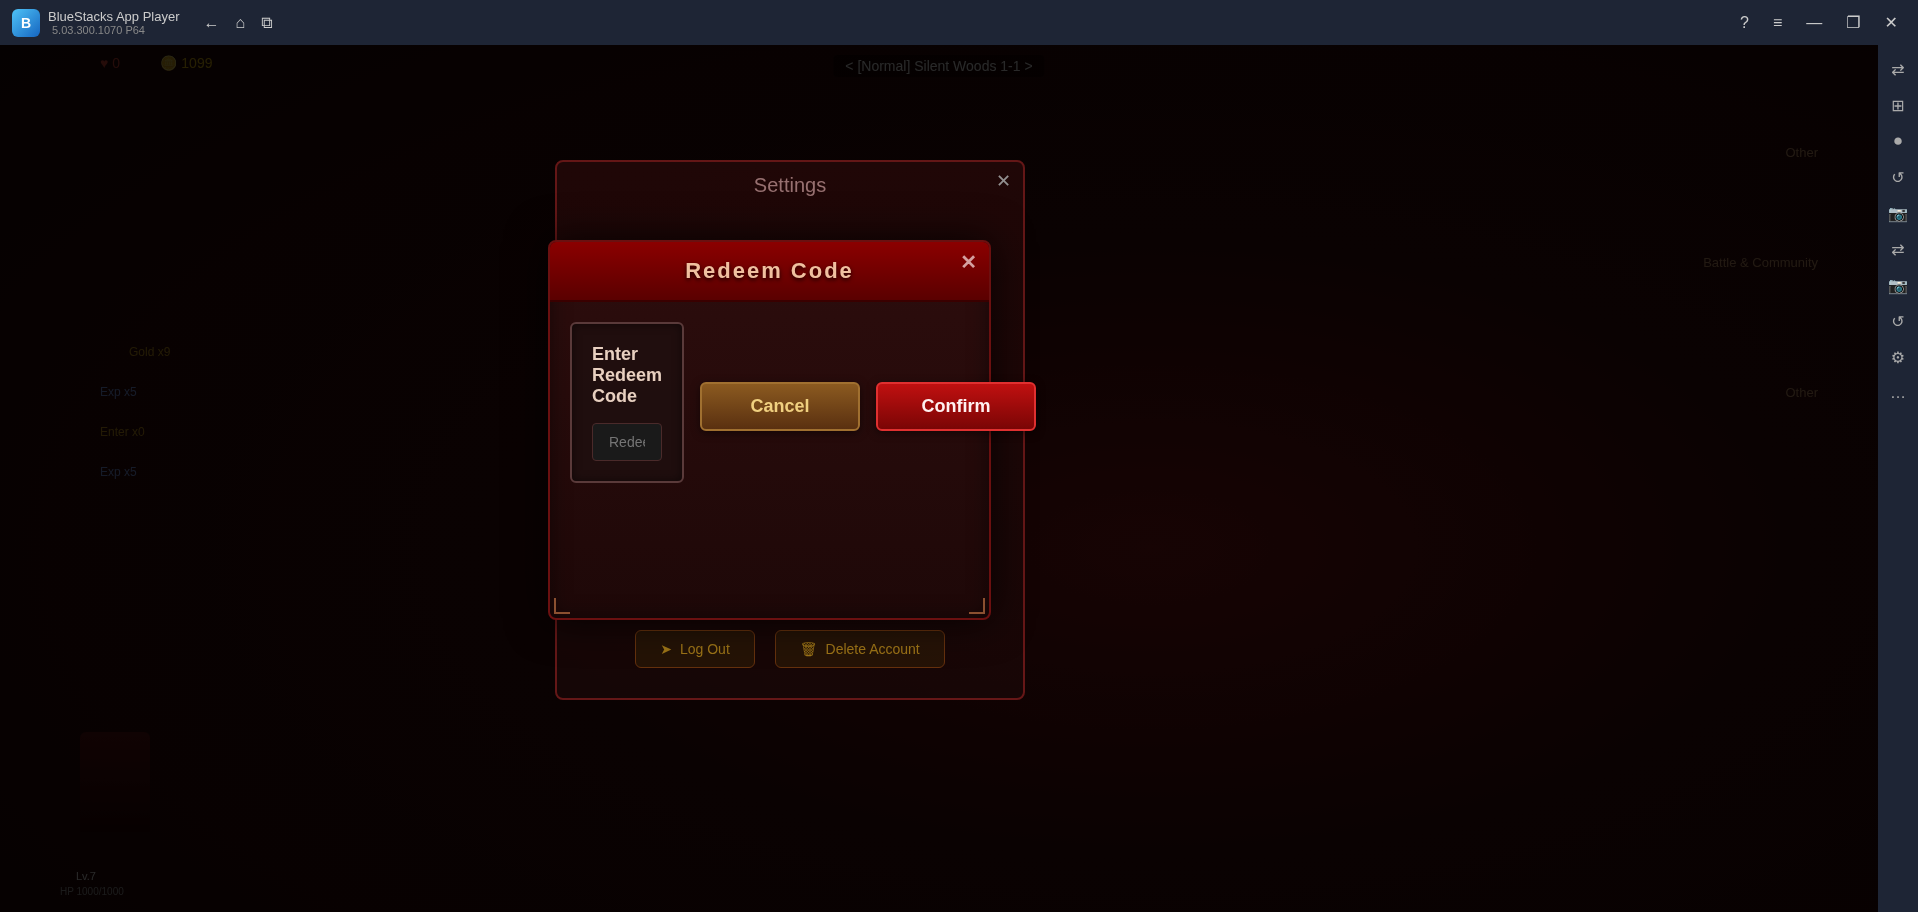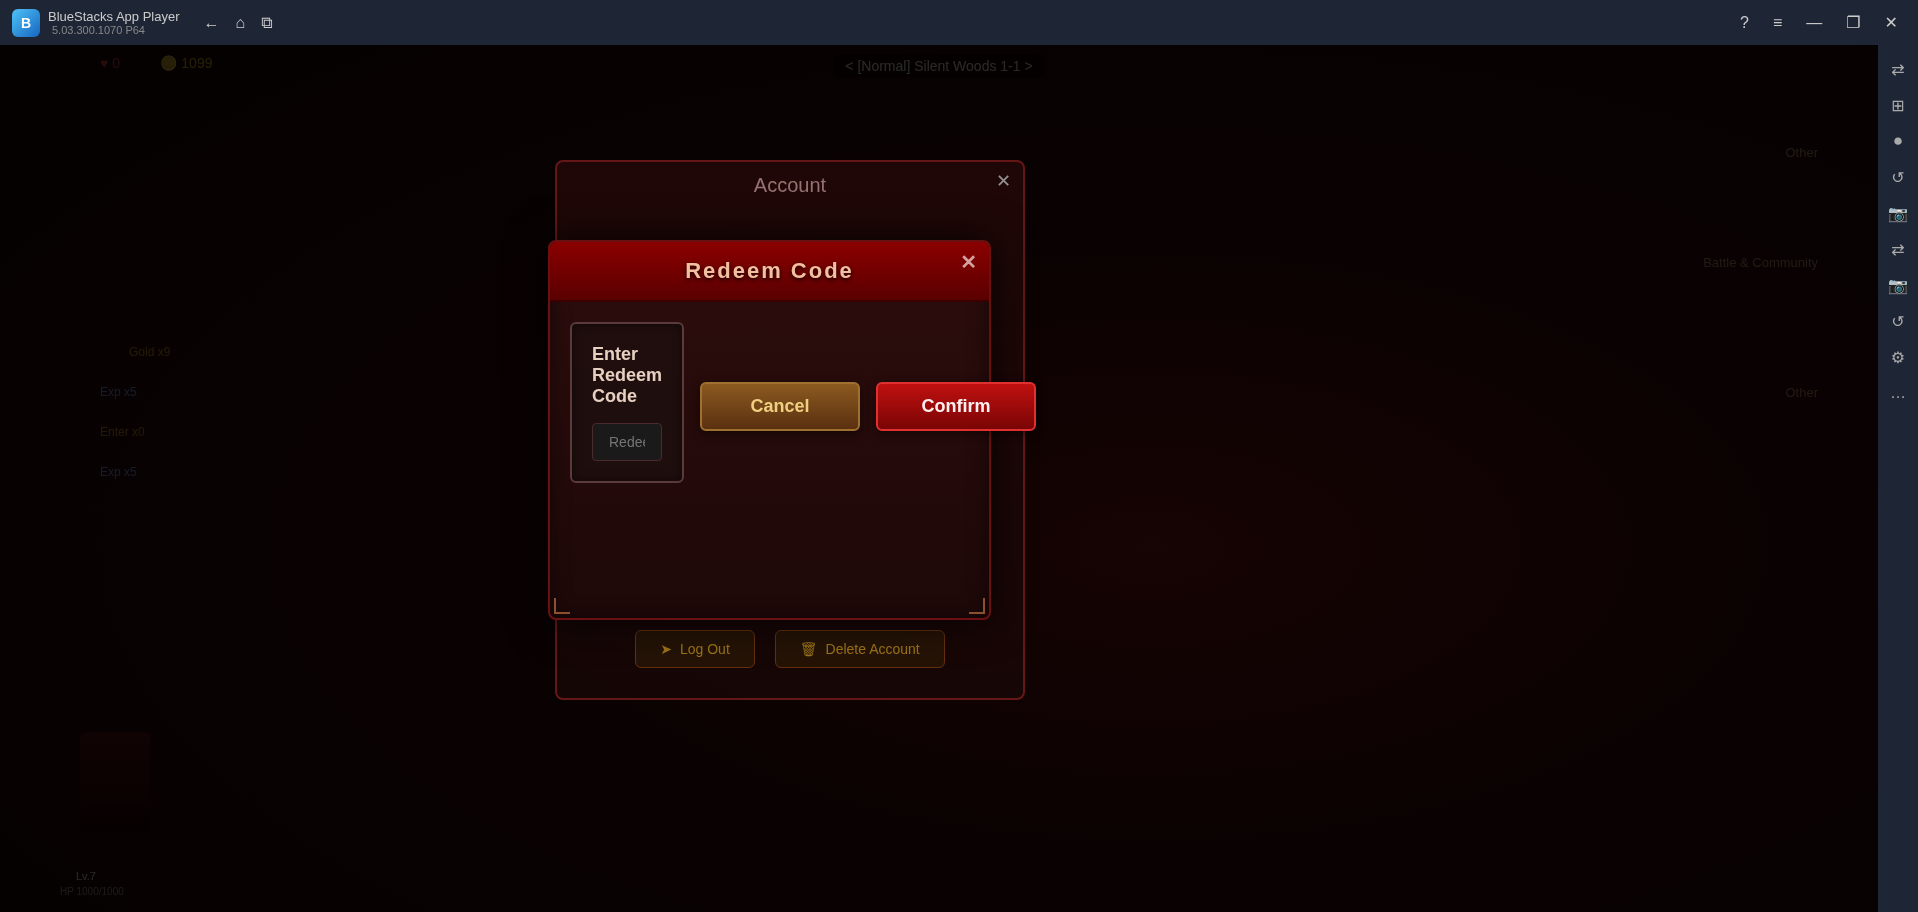--- a/index.html
+++ b/index.html
@@ -373,21 +373,21 @@
   <div style="position:absolute;top:340px;left:100px;color:#88aaff;font-size:12px;">Exp x5</div>
   <div style="position:absolute;top:380px;left:100px;color:#daa520;font-size:12px;">Enter x0</div>
   <div style="position:absolute;top:420px;left:100px;color:#88aaff;font-size:12px;">Exp x5</div>
 
   <div style="position:absolute;bottom:80px;left:80px;width:70px;height:100px;background:linear-gradient(180deg,#8B1a1a,#2a0000);border-radius:6px 6px 0 0;opacity:0.6;"></div>
   <div style="position:absolute;bottom:30px;left:60px;color:#fff;font-size:11px;margin-left:16px;">Lv.7</div>
   <div style="position:absolute;bottom:15px;left:60px;color:#aaa;font-size:10px;">HP 1000/1000</div>
 </div>
 
 <div class="settings-dialog-bg">
-  <div class="settings-title">Account</div>
+  <div class="settings-title">Settings</div>
   <span class="settings-close">✕</span>
   <div class="settings-bottom">
     <button class="settings-btn-logout">
       <span>➤</span>
       <span>Log Out</span>
     </button>
     <button class="settings-btn-delete">
       <span>🗑</span>
       <span>Delete Account</span>
     </button>

